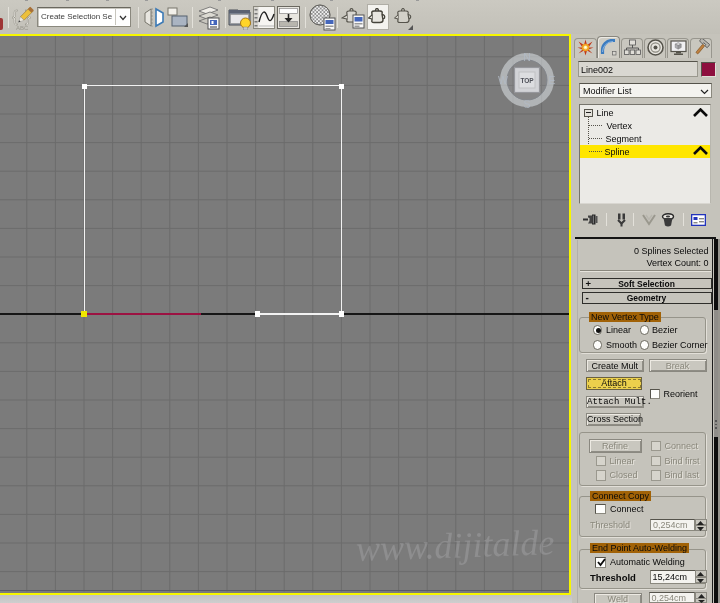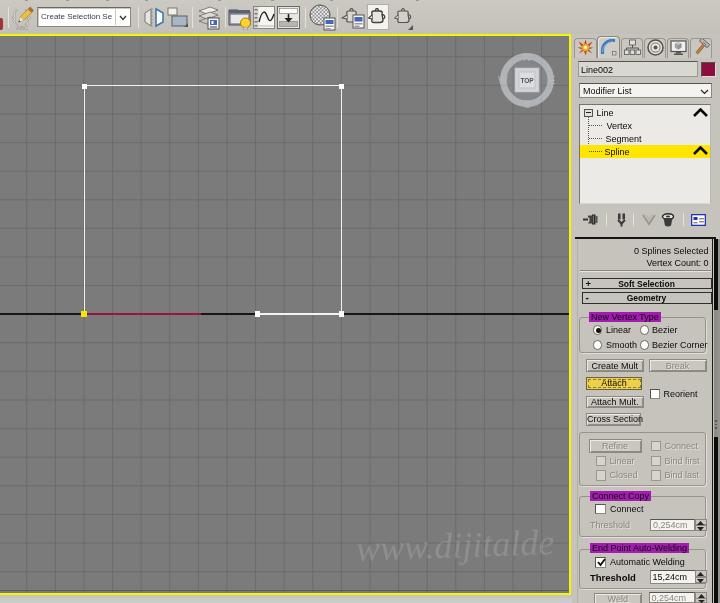--- a/index.html
+++ b/index.html
@@ -295,21 +295,21 @@
       <rect x="8" y="7" width="5" height="1.4" fill="#888"></rect>
       <rect x="2.5" y="8" width="4" height="1.4" fill="#888"></rect>
 </svg>
 
 <div class="abs" style="left:575px;top:236.8px;width:141px;height:2px;background:#141414;"></div>
 
 <style>
 .btn{position:absolute;background:#c9c7bf;border:1px solid #8a8880;box-shadow:inset 1px 1px 0 #edeae3,inset -1px -1px 0 #8f8d85;font-size:9px;white-space:nowrap;color:#0a0a0a;text-align:center;}
 .btn.dis{color:#8a887c;text-shadow:1px 1px 0 #e9e6df;}
 .grp{position:absolute;border:1px solid #96948a;border-radius:3px;box-shadow:1px 1px 0 #e2dfd8;}
-.glab{position:absolute;background:#a21caf;font-size:9px;color:#0a0a0a;padding:0 2px;white-space:nowrap;text-align:right;}
+.glab{position:absolute;background:#a16207;font-size:9px;color:#0a0a0a;padding:0 2px;white-space:nowrap;text-align:right;}
 .cb{position:absolute;width:10.5px;height:10.5px;background:#fdfdfb;border:1px solid #8a887e;border-top-color:#55534b;border-left-color:#55534b;}
 .cb.dis{background:#d6d4cc;border-color:#9a988e;}
 .rad{position:absolute;width:9.5px;height:9.5px;border-radius:50%;background:#fdfdfb;border:1px solid #6a685e;}
 .lab{position:absolute;font-size:9px;color:#0a0a0a;white-space:nowrap;}
 .lab.dis{color:#8a887c;text-shadow:1px 1px 0 #e5e2db;}
 .spin{position:absolute;background:#f4f3ef;border:1px solid #8a887e;border-top-color:#55534b;font-size:9px;padding-left:2px;color:#0a0a0a;}
 .sar{position:absolute;width:12px;height:6.6px;background:#c9c7bf;border:1px solid #8a8880;}
 .sar svg{display:block;margin:1.1px auto 0;}
 .hdr{position:absolute;left:581.5px;width:130px;height:11.8px;background:#c6c4bc;border:1.2px solid #2e2e2a;font-size:8.5px;font-weight:bold;color:#0a0a0a;text-align:center;line-height:10.5px;}
 </style>
@@ -336,21 +336,21 @@
 <div class="rad" style="left:639.5px;top:340px;"></div>
 <div class="lab" style="left:652px;top:340px;">Bezier Corner</div>
 
 <div class="btn" style="left:586px;top:358.5px;width:57.5px;height:13px;line-height:12px;">Create Mult</div>
 <div class="btn dis" style="left:648.5px;top:358.5px;width:58px;height:13px;line-height:12px;">Break</div>
 <div class="abs" style="left:586px;top:377px;width:56px;height:12.5px;background:#ecd04c;border:1px solid #6a6140;"></div>
 <div class="abs" style="left:587.5px;top:378.5px;width:53px;height:9.5px;border:1px dashed #8a7a30;"></div>
     <div class="abs" style="left:586px;top:377px;width:56px;text-align:center;font-size:9px;line-height:12.5px;color:#0a0a0a;">Attach</div>
 <div class="cb" style="left:649.5px;top:388.5px;"></div>
 <div class="lab" style="left:663.5px;top:388.5px;">Reorient</div>
-<div class="btn" style="left:586px;top:395.5px;width:57.5px;height:12.5px;line-height:11.5px;">Attach Mult.</div>
+<div class="btn" style="left:586px;top:395.5px;width:57.5px;height:12.5px;line-height:11.5px;font-family:Liberation Mono, monospace;">Attach Mult.</div>
 <div class="btn" style="left:586px;top:413px;width:55px;height:12.5px;line-height:11.5px;">Cross Section</div>
 
 <div class="grp" style="left:578.5px;top:431.5px;width:127px;height:54px;"></div>
 <div class="btn dis" style="left:588.5px;top:439px;width:53px;height:13.5px;line-height:12.5px;">Refine</div>
 <div class="cb dis" style="left:650.5px;top:440.5px;"></div>
 <div class="lab dis" style="left:664.5px;top:440.5px;">Connect</div>
 <div class="cb dis" style="left:595.5px;top:455.5px;"></div>
 <div class="lab dis" style="left:609.5px;top:455.5px;">Linear</div>
 <div class="cb dis" style="left:650.5px;top:455.5px;"></div>
 <div class="lab dis" style="left:664.5px;top:455.5px;">Bind first</div>

